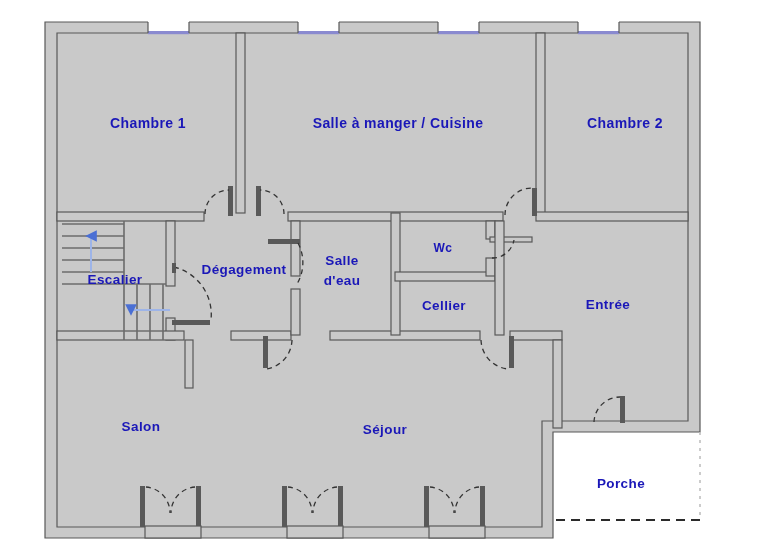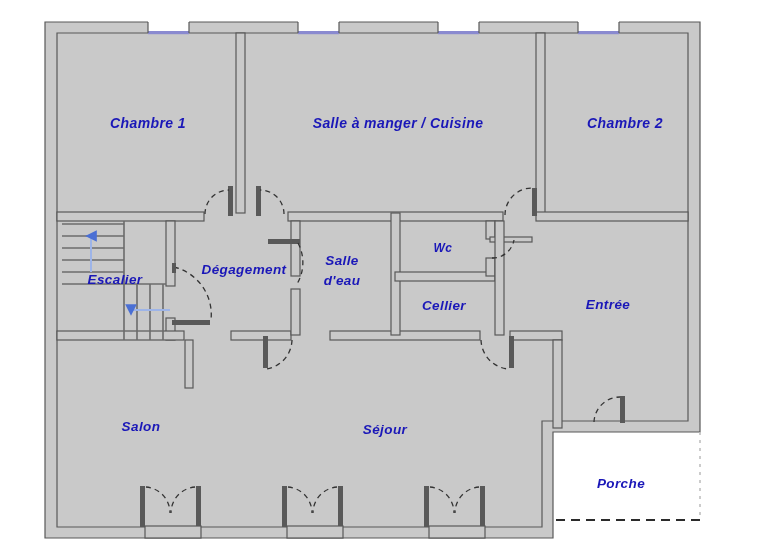--- a/index.html
+++ b/index.html
@@ -9,21 +9,20 @@
     width: 768px;
     height: 560px;
     overflow: hidden;
     font-family: "Liberation Sans", sans-serif;
   }
   #plan-root {
     position: relative;
     width: 652px;
     height: 560px;
     background: #ffffff;
-    font-style: italic;
   }
   svg#floorplan { display: block; }
   .room-label {
     font-family: "Liberation Sans", sans-serif;
     font-weight: bold;
     fill: #1a17b8;
     font-size: 13.5px;
     letter-spacing: 0.4px;
     text-anchor: middle;
     dominant-baseline: middle;

